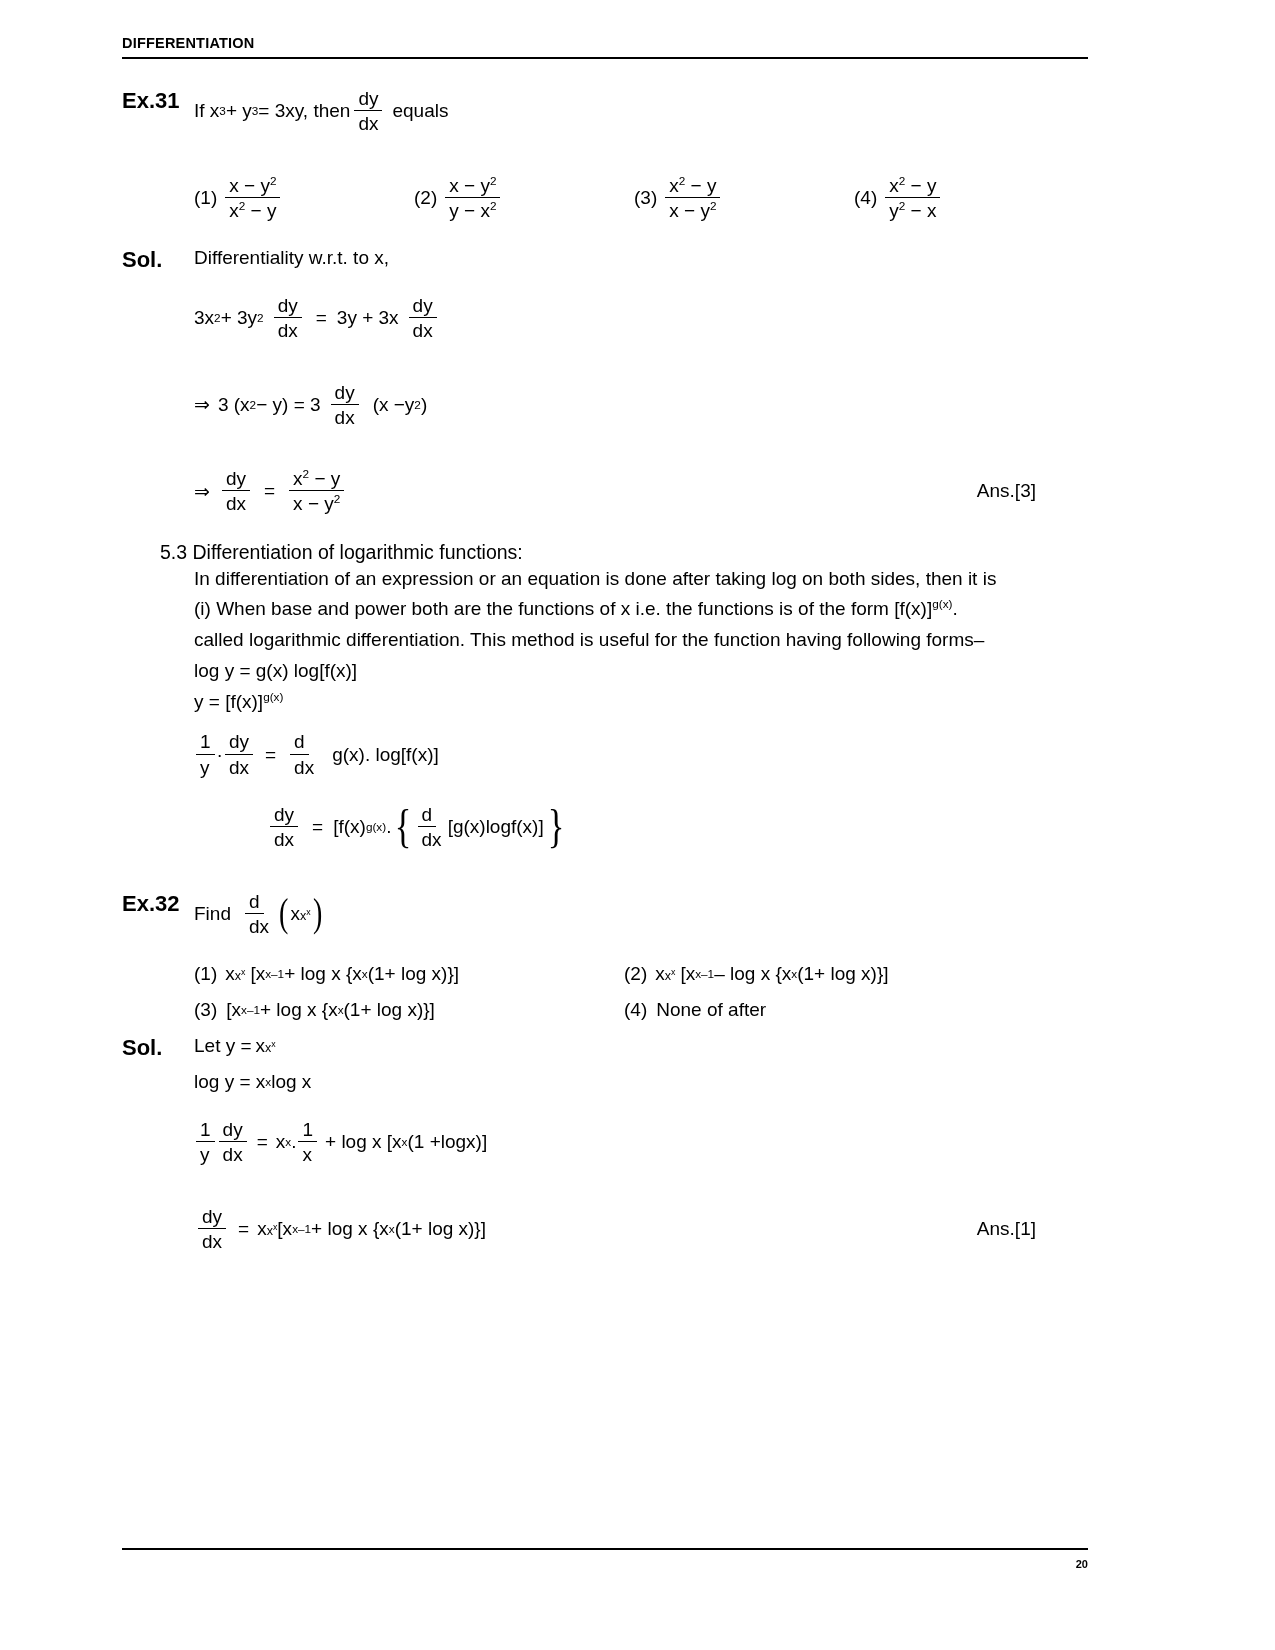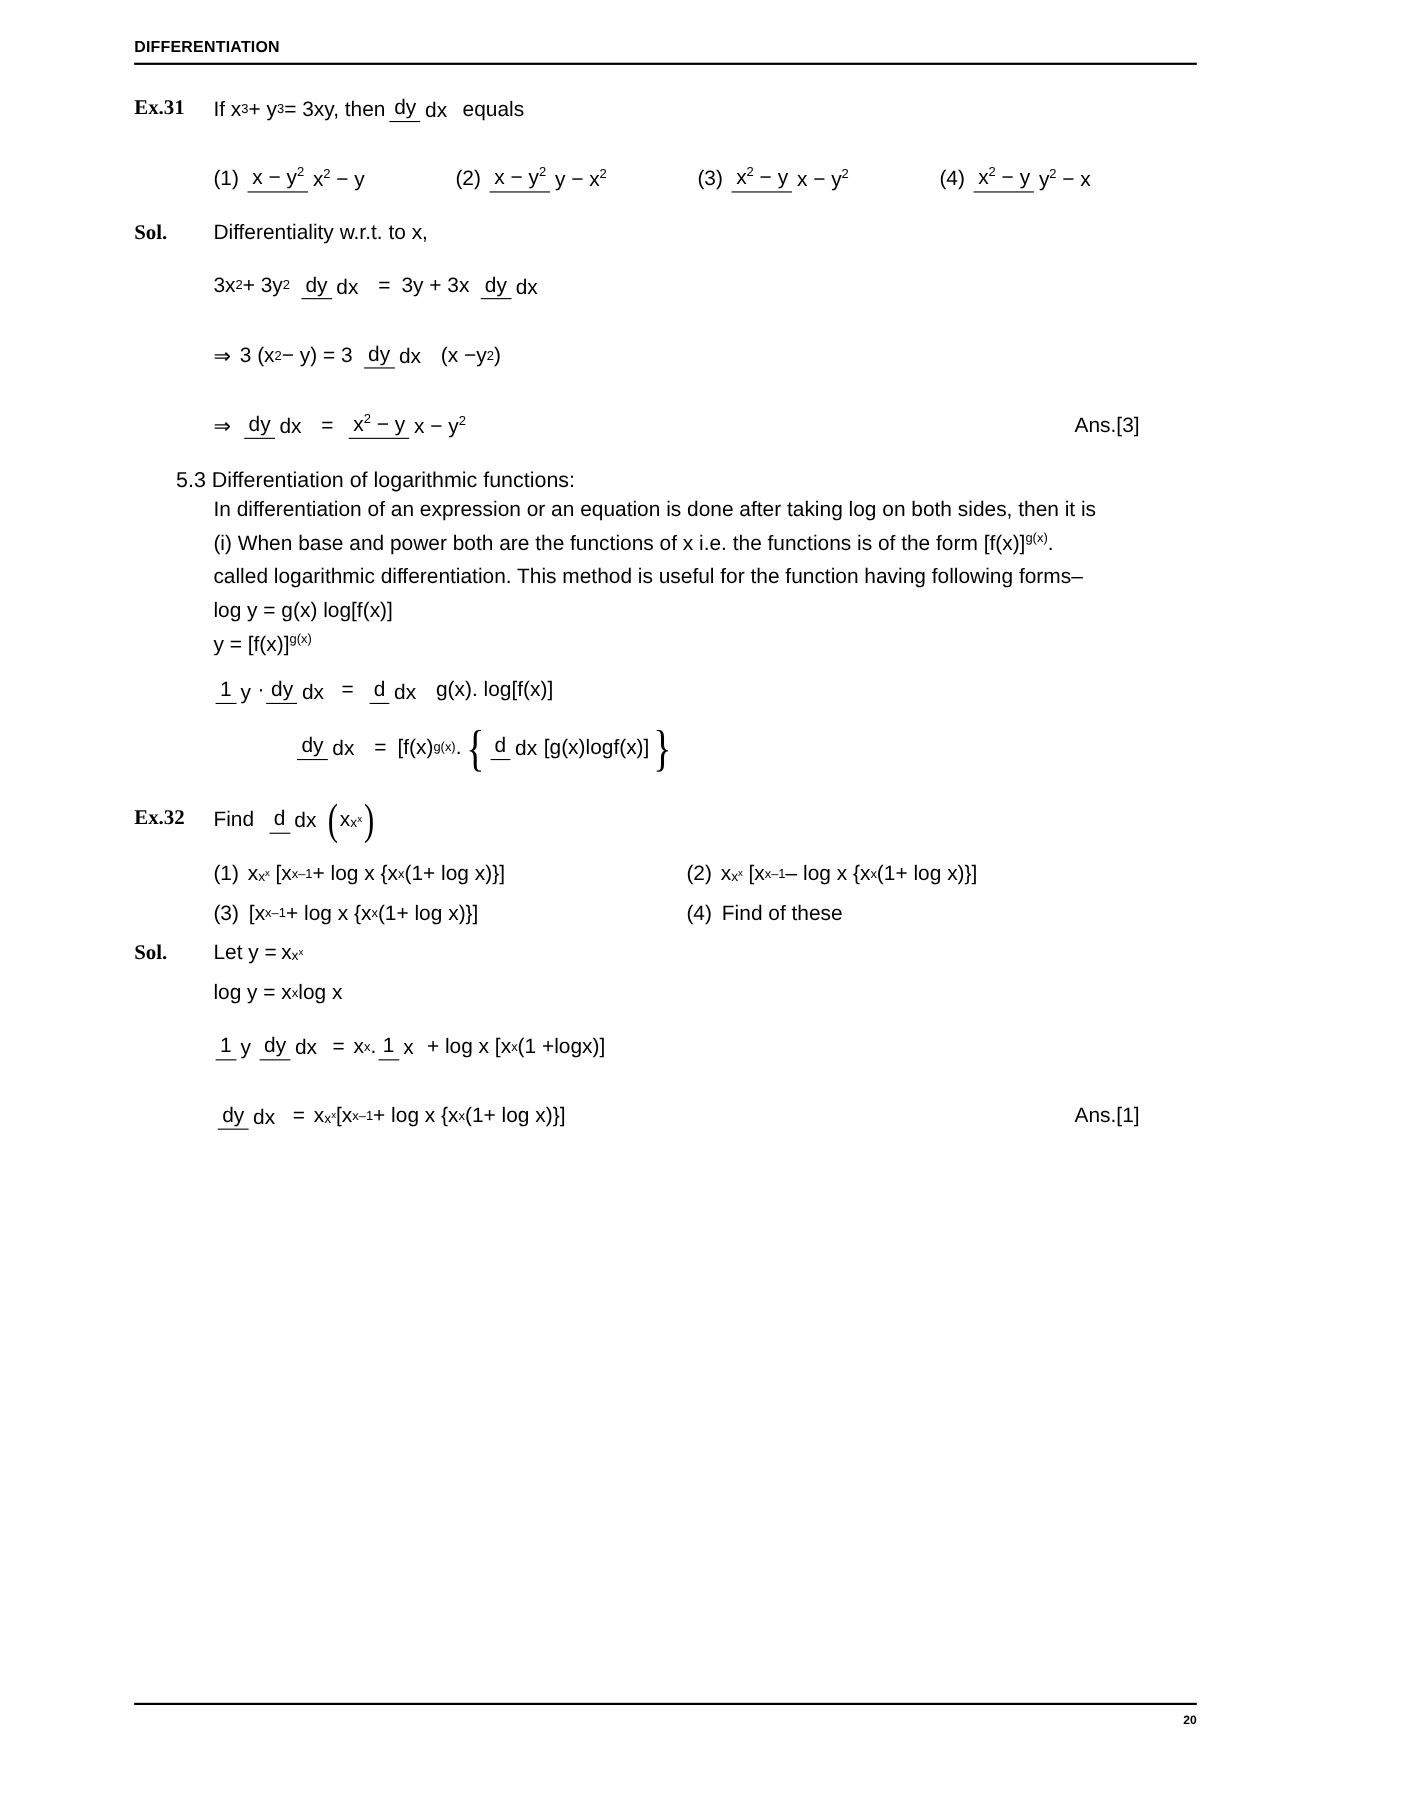--- a/index.html
+++ b/index.html
@@ -69,39 +69,39 @@
     font-size: 19px;
   }
 
   .row {
     display: flex;
     align-items: flex-start;
   }
 
   .lbl {
     font-weight: bold;
-    font-size: 19px;
+    font-size: 22px;
     width: 72px;
     flex: 0 0 72px;
-    font-family: Liberation Serif, serif;
   }
   .body-col {
     flex: 1 1 auto;
   }
 
   .mathline {
     display: flex;
     align-items: center;
     font-size: 19px;
     white-space: nowrap;
   }
 
   
   .frac {
     display: inline-flex;
+    flex-direction: column;
     align-items: flex-start;
     vertical-align: middle;
     margin: 0 4px;
     line-height: 1.12;
   }
   .frac .num {
     padding: 0 4px 1px 4px;
     border-bottom: 1.6px solid #000;
   }
   .frac .den {
@@ -404,21 +404,21 @@
         <div class="opt" style="width:430px;">
           <span class="tag">(3)</span>
           <span style="margin-left:5px">[x</span>
             <span class="sup2">x–1</span>
             <span> + log x {x</span>
             <span class="sup2">x</span>
             <span> (1+ log x)}]</span>
         </div>
         <div class="opt">
           <span class="tag">(4)</span>
-          <span style="margin-left:5px">Find of these</span>
+          <span style="margin-left:5px">None of after</span>
         </div>
       </div>
     </div>
 
     <div class="spacer-s"></div>
 
     <div class="row">
       <div class="lbl">Sol.</div>
       <div class="body-col">
         <div class="mathline">

